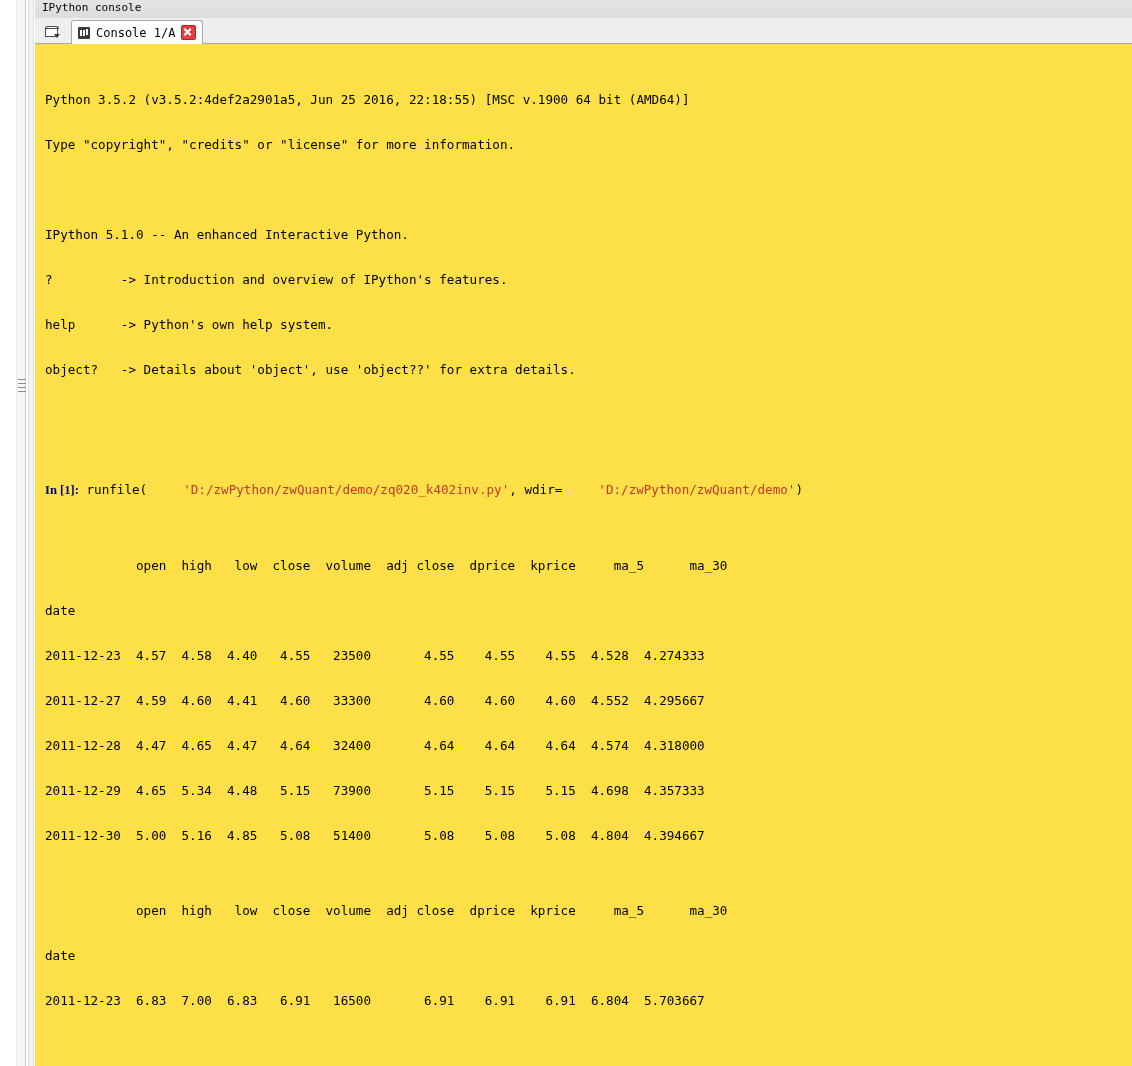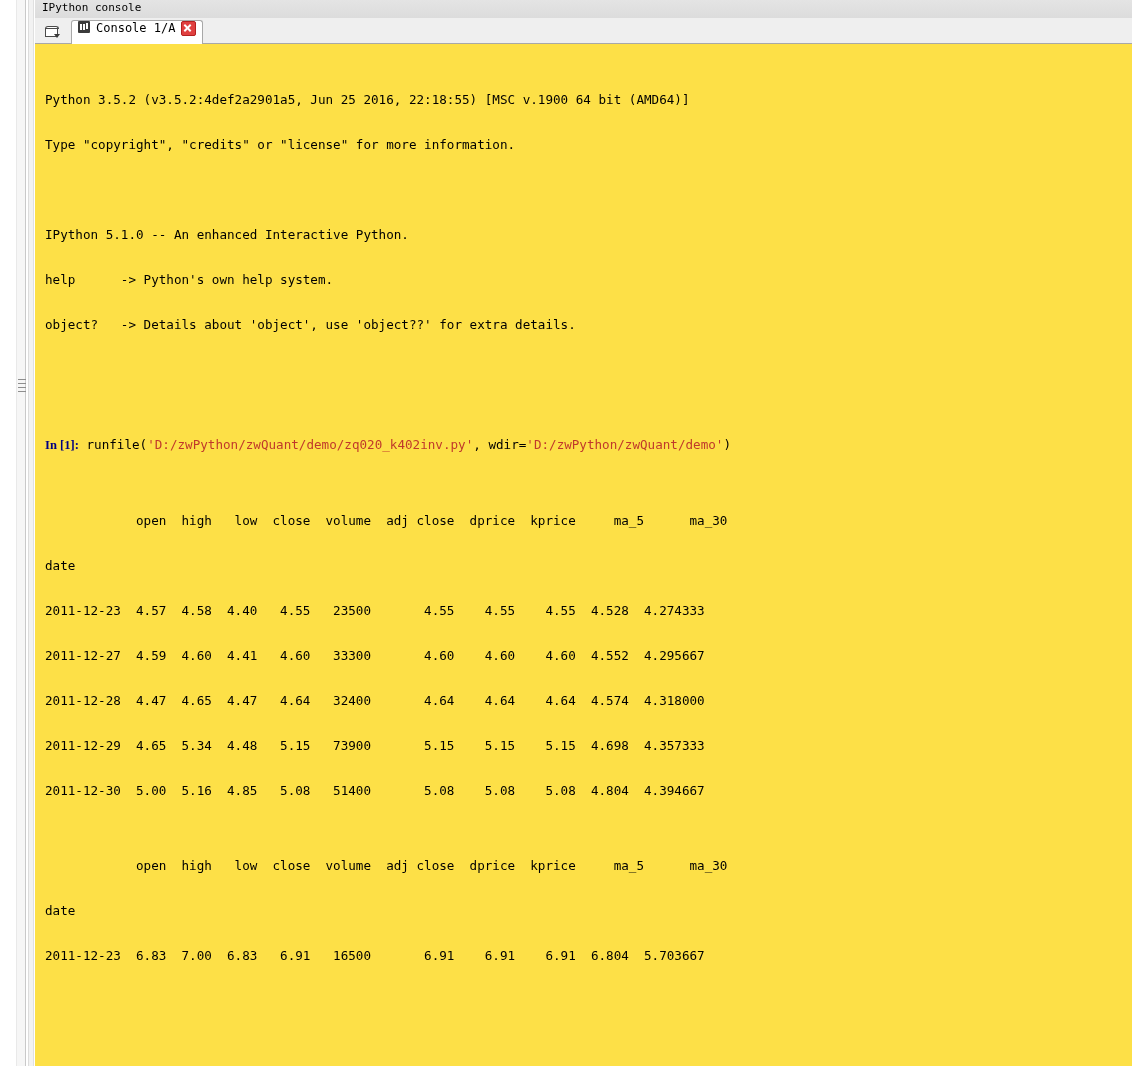--- a/index.html
+++ b/index.html
@@ -137,21 +137,21 @@
     position: absolute;
     left: 36px;
     top: 2px;
     height: 24px;
     background: #ffffff;
     border: 1px solid #a8a8a8;
     border-bottom: none;
     border-top-left-radius: 3px;
     border-top-right-radius: 3px;
     display: flex;
-    align-items: flex-start;
+    align-items: center;
     padding: 0 6px 0 6px;
     box-sizing: border-box;
     cursor: pointer;
   }
   .tab-icon {
     width: 12px;
     height: 12px;
     background: #3b3b3b;
     border-radius: 1px;
     margin-right: 6px;
@@ -213,21 +213,21 @@
     width: 1080px;
     font-family: "DejaVu Sans Mono", monospace;
     font-size: 12.6px;
     line-height: 15px;
     color: #000000;
     white-space: pre;
     letter-spacing: 0px;
   }
   .console div.ln { min-height: 15px; }
 
-  .c-str   { color: #c0392b; }
+  .c-str   { color: #c0392b; margin-left: 36px; }
   .c-in    { color: #000080; font-weight: bold; font-family: Liberation Serif, serif; }
 </style>
 </head>
 <body>
 
 <div class="app-window">
 
   <div class="left-splitter">
     <div class="splitter-grip">
       <i></i>
@@ -256,20 +256,21 @@
     </div>
   </div>
 
   <div class="console-wrap">
     <div class="console">
 
       <div class="ln">Python 3.5.2 (v3.5.2:4def2a2901a5, Jun 25 2016, 22:18:55) [MSC v.1900 64 bit (AMD64)]</div>
       <div class="ln">Type "copyright", "credits" or "license" for more information.</div>
       <div class="ln">&nbsp;</div>
       <div class="ln">IPython 5.1.0 -- An enhanced Interactive Python.</div>
+      <div class="ln">?         -&gt; Introduction and overview of IPython's features.</div>
       <div class="ln">help      -&gt; Python's own help system.</div>
       <div class="ln">object?   -&gt; Details about 'object', use 'object??' for extra details.</div>
       <div class="ln">&nbsp;</div>
 
       
       <div class="ln"><span class="c-in">In [1]:</span><span> runfile(</span><span class="c-str">'D:/zwPython/zwQuant/demo/zq020_k402inv.py'</span><span>, wdir=</span><span class="c-str">'D:/zwPython/zwQuant/demo'</span><span>)</span></div>
 
       
       <div class="ln">            open  high   low  close  volume  adj close  dprice  kprice     ma_5      ma_30</div>
       <div class="ln">date</div>

